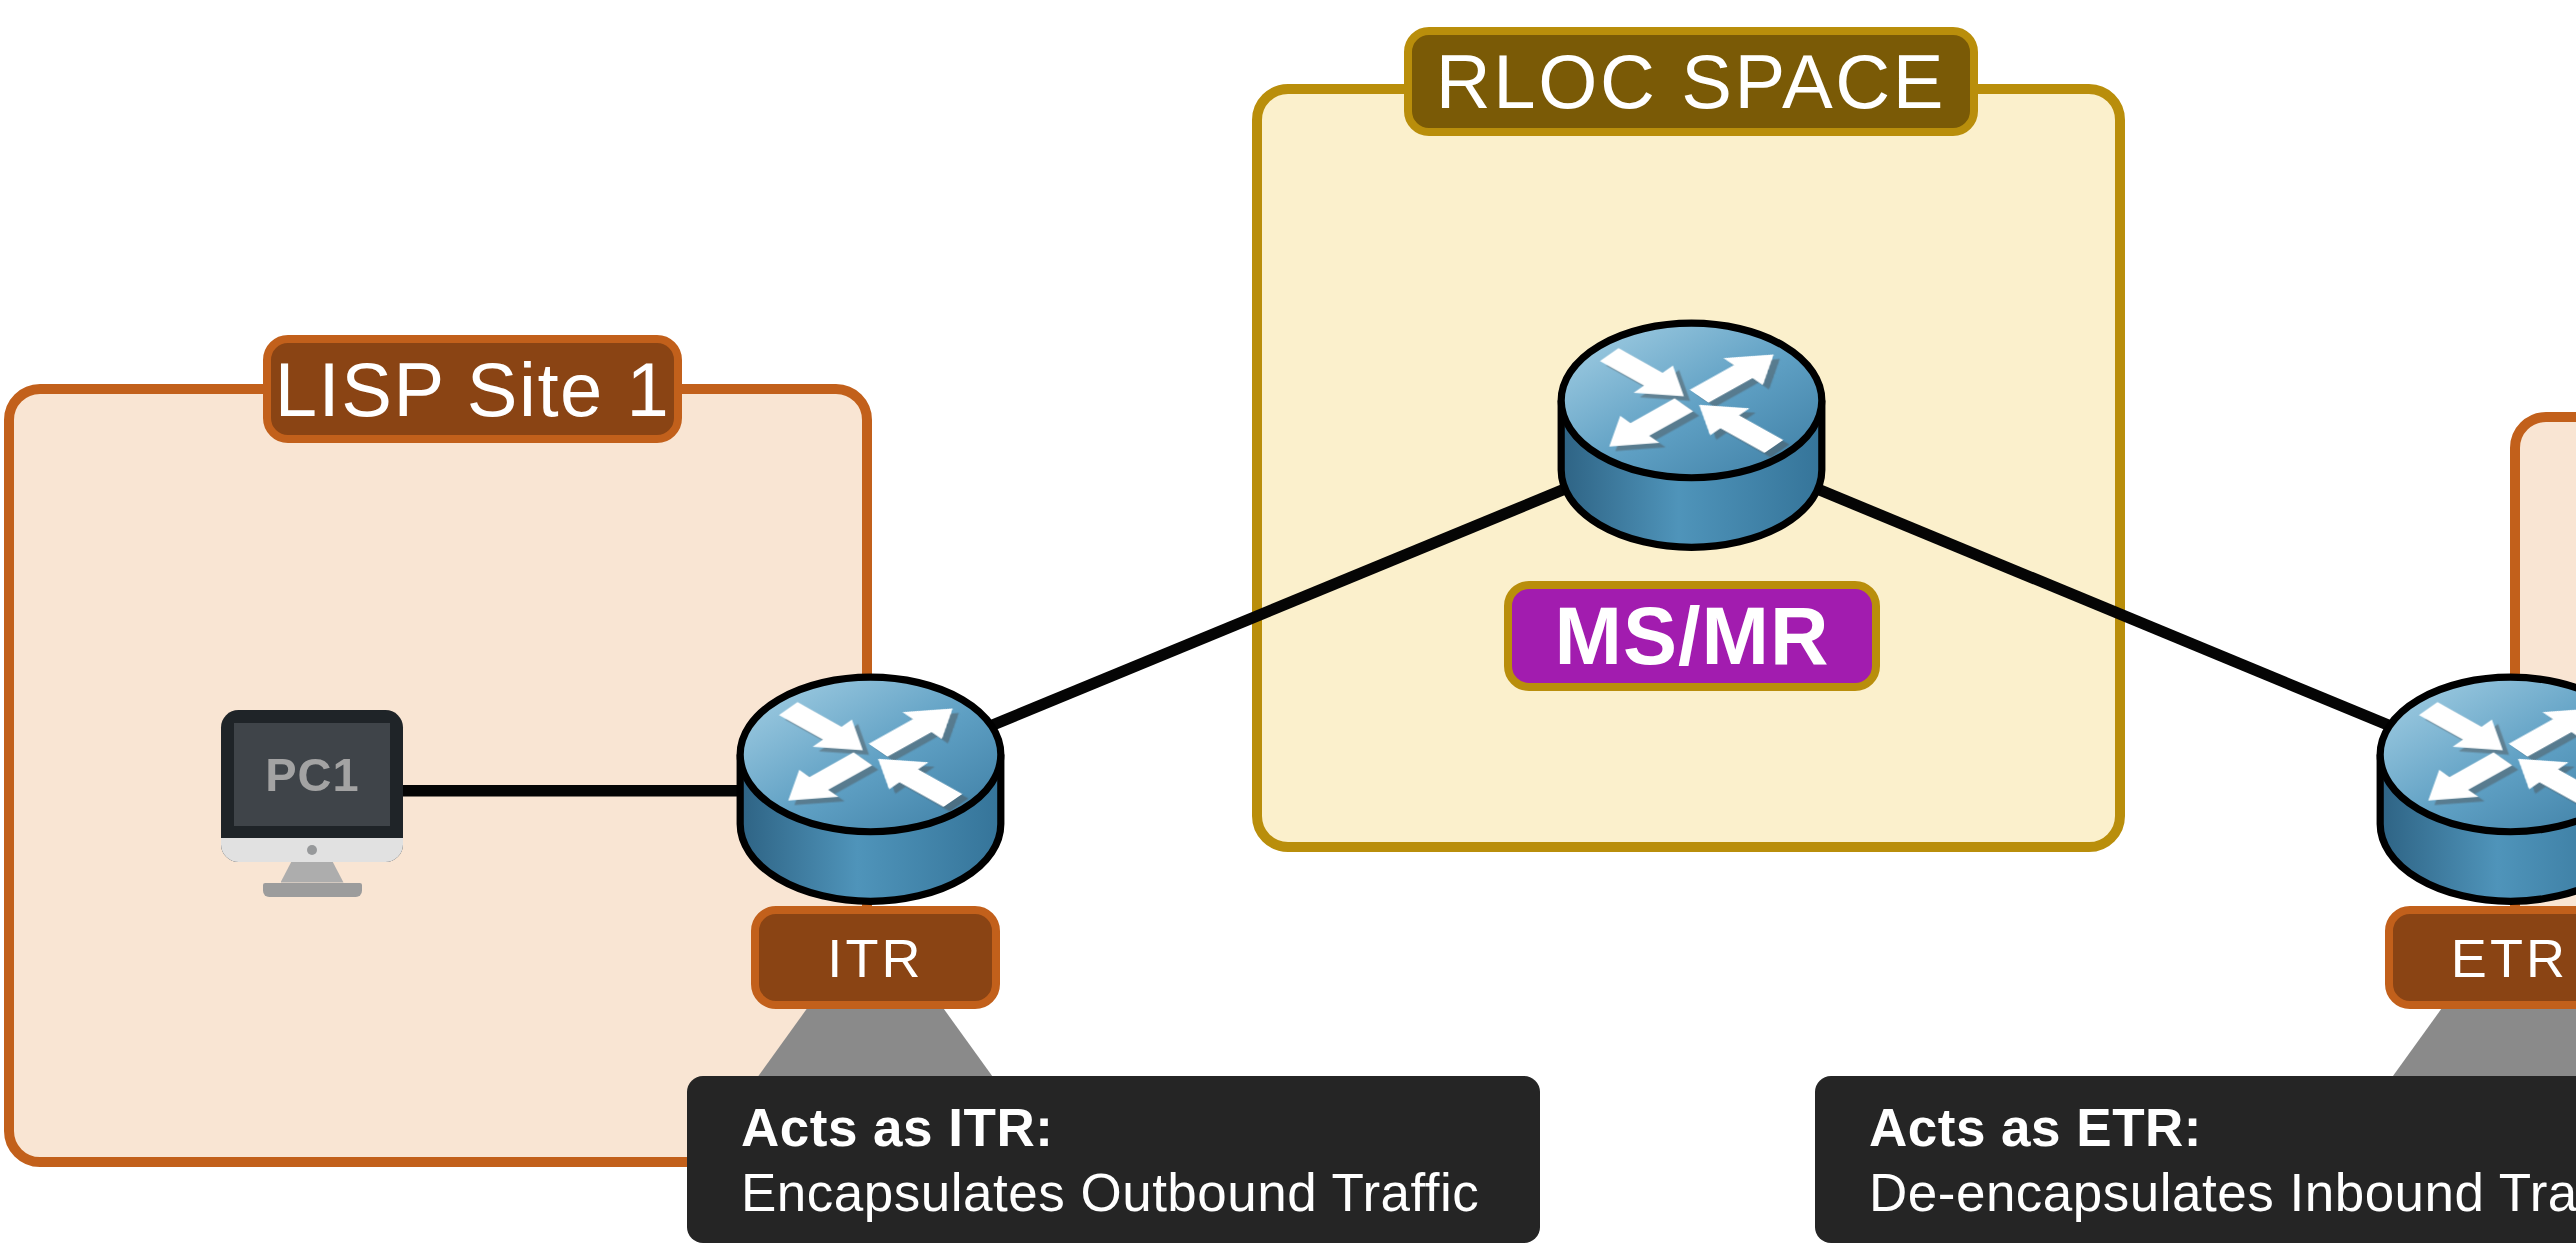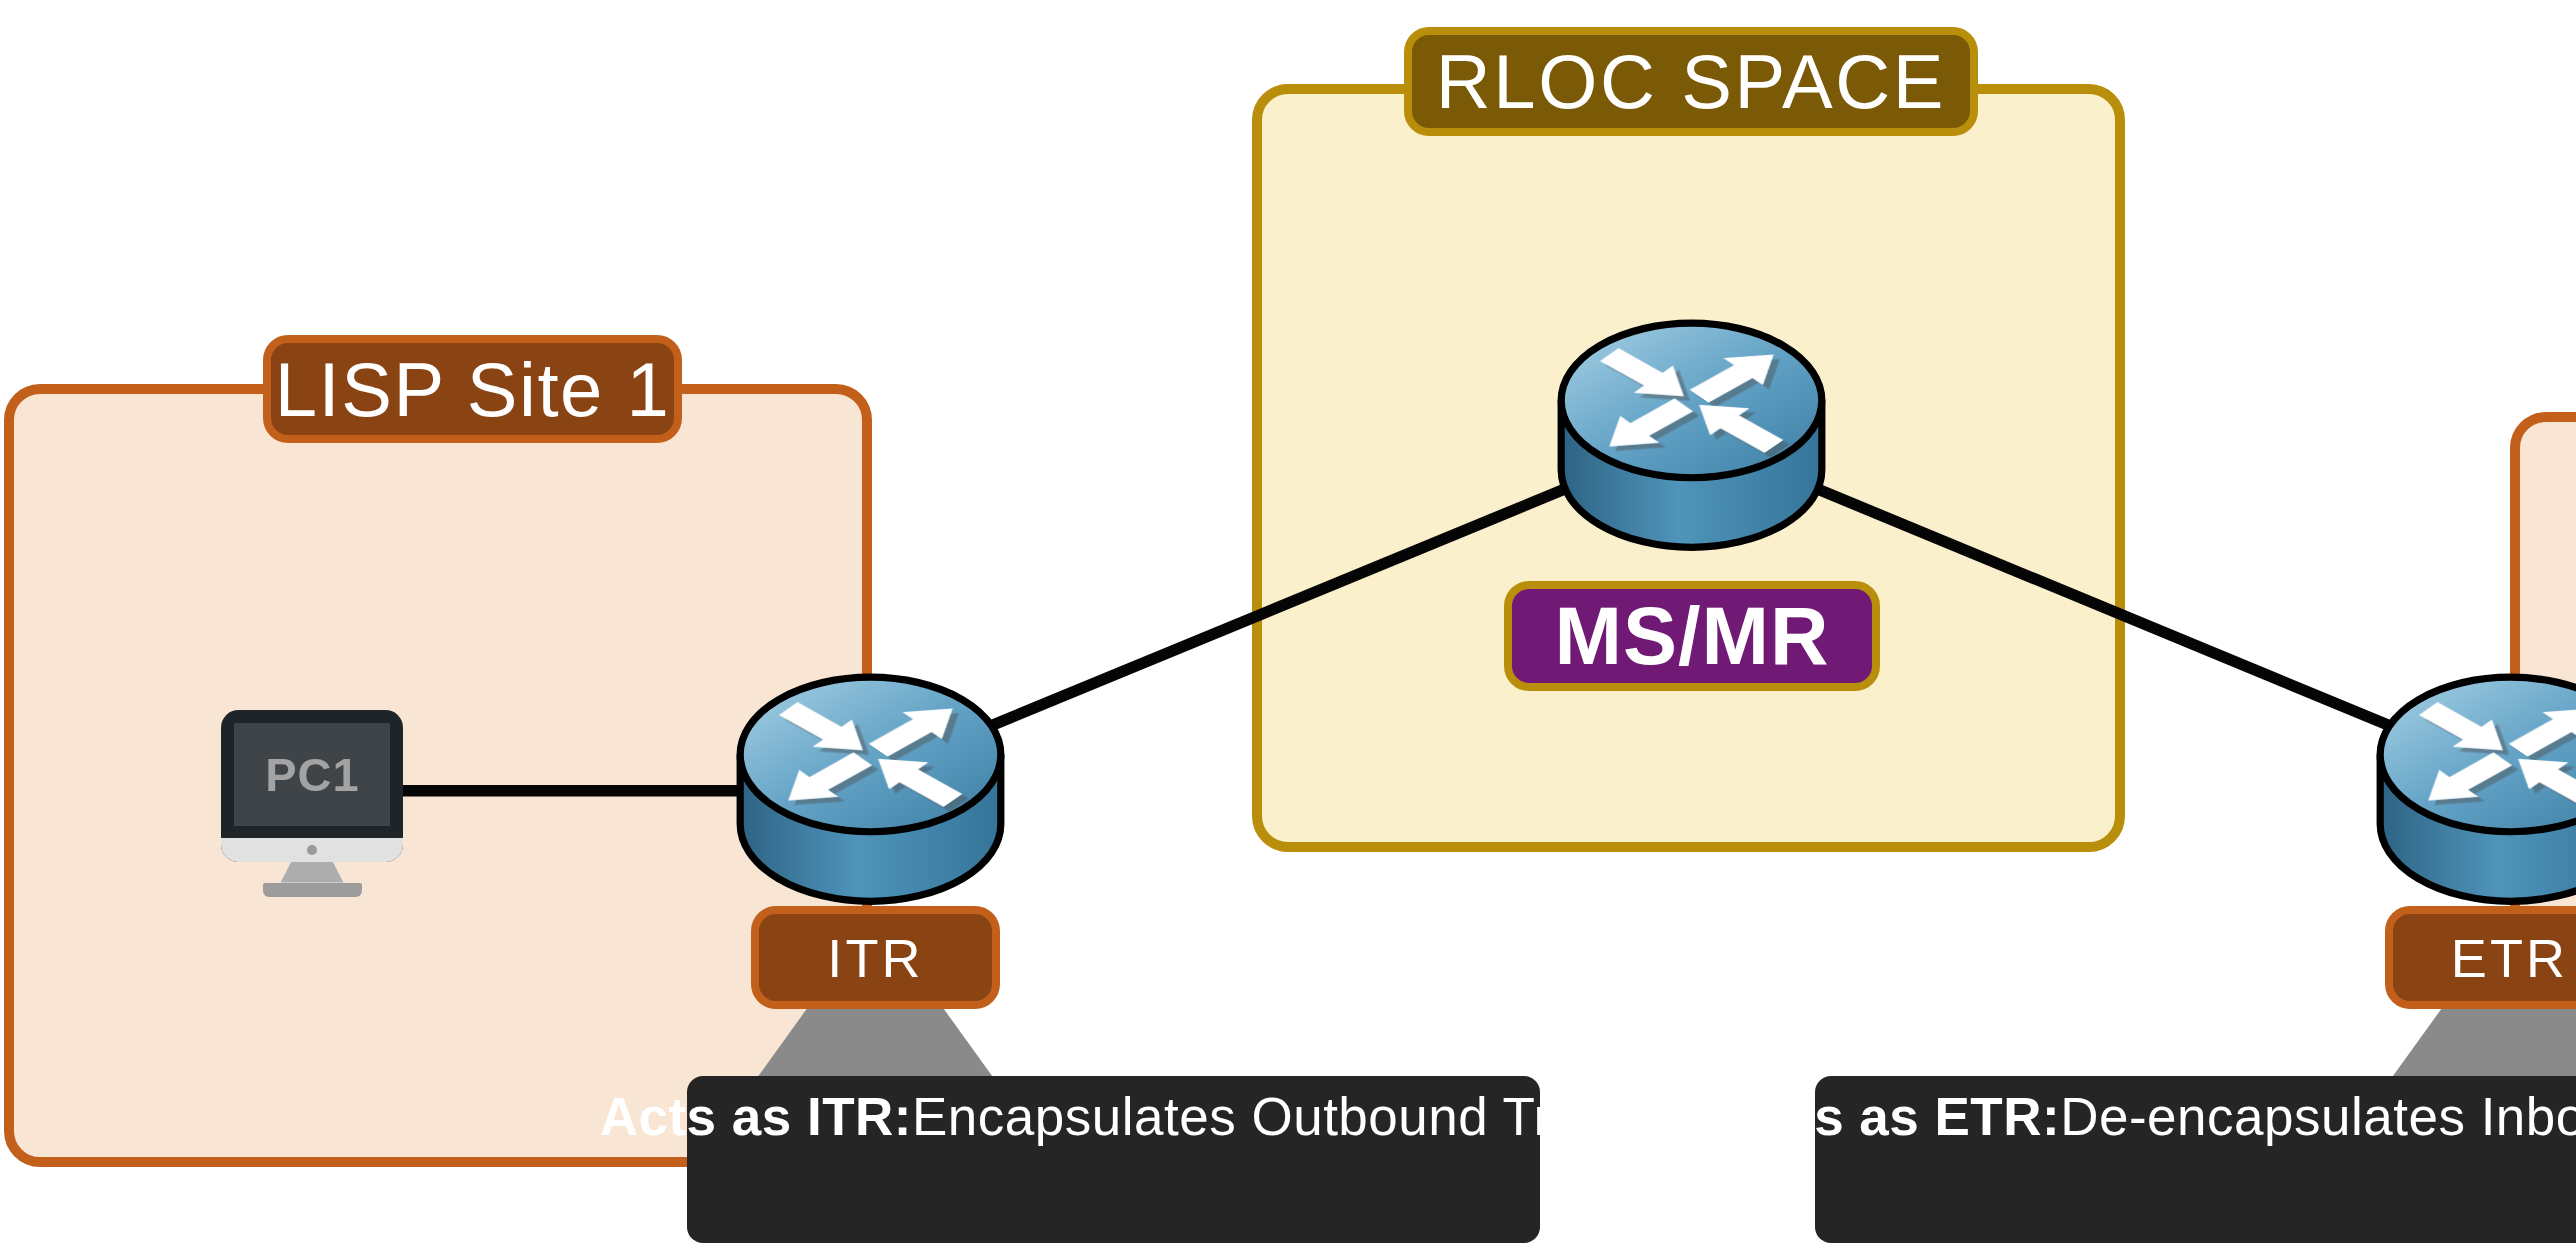--- a/index.html
+++ b/index.html
@@ -15,38 +15,38 @@
   #overlay{position:absolute;left:0;top:0;z-index:2;}
   
   .router{position:absolute;z-index:3;overflow:visible;}
   
   .chip{
     position:absolute;z-index:4;box-sizing:border-box;display:flex;align-items:center;justify-content:center;
     color:#ffffff;white-space:nowrap;border-radius:25px;
   }
   .chip.site-chip{background:#8A4414;border:8.2px solid #C2601B;font-size:76px;font-weight:400;letter-spacing:1.5px;margin-left:32px;}
   .chip.rloc-chip{background:#7A5A06;border:8.2px solid #B98E0B;font-size:76px;font-weight:400;letter-spacing:2.6px;}
-  .chip.msmr-chip{background:#701a75;border:8.2px solid #B98E0B;font-size:81px;font-weight:700;letter-spacing:1px;}
+  .chip.msmr-chip{background:#a21caf;border:8.2px solid #B98E0B;font-size:81px;font-weight:700;letter-spacing:1px;}
   .chip.gw-chip{background:#8A4414;border:8.2px solid #C2601B;font-size:54px;font-weight:400;letter-spacing:3.1px;}
   
   .pc{position:absolute;z-index:3;width:182px;}
   .pc-bezel{position:relative;width:182px;height:152px;background:#1F2428;border-radius:17.5px;}
   .pc-screen{position:absolute;left:13.4px;top:13.4px;width:156px;height:103px;background:#3F4449;
              display:flex;align-items:center;justify-content:center;}
   .pc-screen span{color:#a3a3a3;font-weight:700;font-size:47px;letter-spacing:1px;}
   .pc-chin{position:absolute;left:0;bottom:0;width:182px;height:24px;background:#E1E1E1;
            border-radius:0 0 17.5px 17.5px;display:flex;align-items:center;justify-content:center;}
   .pc-dot{width:10.3px;height:10.3px;border-radius:50%;background:#97999B;}
   .pc-neck{margin:0 auto;width:63px;height:20.6px;background:#ADADAD;
            clip-path:polygon(17% 0,83% 0,100% 100%,0 100%);}
   .pc-base{margin:0 auto;width:99px;height:14.4px;background:#9C9C9C;border-radius:2.1px 2.1px 6.2px 6.2px;}
   
   .callout{
     position:absolute;z-index:5;background:#252525;border-radius:16px;box-sizing:border-box;
-    display:flex;flex-direction:row;justify-content:center;row-gap:4px;padding:10.3px 31px 10.3px 54px;
+    display:flex;flex-direction:column;justify-content:center;row-gap:4px;padding:10.3px 31px 10.3px 54px;
     color:#ffffff;white-space:nowrap;
   }
   .callout .c-title{font-size:53px;font-weight:700;letter-spacing:0.5px;}
   .callout .c-body{font-size:53px;font-weight:400;letter-spacing:0.5px;}
   .defs-holder{position:absolute;width:0;height:0;overflow:hidden;}
 </style>
 </head>
 <body>
 
 <div id="canvas">

